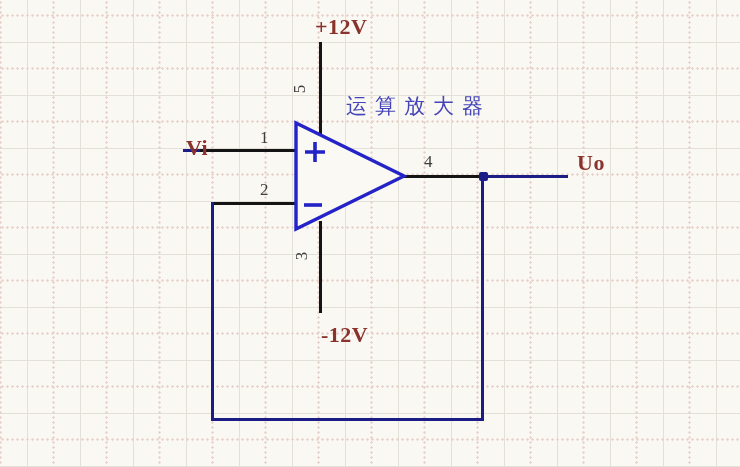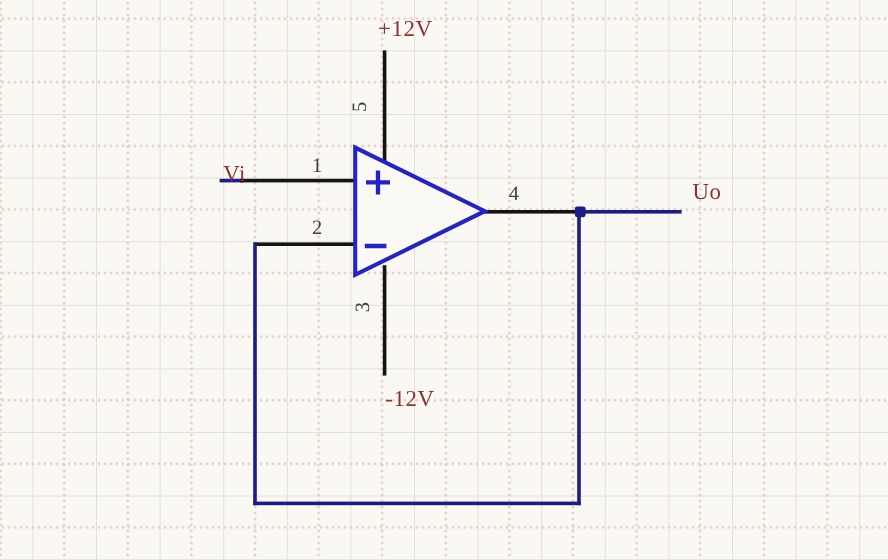--- a/index.html
+++ b/index.html
@@ -30,22 +30,22 @@
   .wire.black { background: #141414; }
   .wire.navy  { background: #1c1c87; }
   .junction {
     position: absolute;
     background: #1c1c87;
     border-radius: 2px;
   }
   .netlabel {
     position: absolute;
     color: #8a322c;
-    font-size: 19px;
-    font-weight: normal;
+    font-size: 22px;
+    font-weight: bold;
     letter-spacing: 0.5px;
     white-space: nowrap;
   }
   .pinnum {
     position: absolute;
     color: #3d3d3d;
     font-size: 17px;
     white-space: nowrap;
   }
   .pinnum.vert { transform: rotate(-90deg); transform-origin: center center; }
@@ -88,14 +88,15 @@
   <span class="netlabel" style="left:321px; top:286px;margin-top:36px;">-12V</span>
   <span class="netlabel" style="left:186px; top:135px;">Vi</span>
   <span class="netlabel" style="left:577px; top:150px;">Uo</span>
 
   <span class="pinnum" style="left:260px; top:128px;">1</span>
   <span class="pinnum" style="left:260px; top:180px;">2</span>
   <span class="pinnum" style="left:424px; top:152px;">4</span>
   <span class="pinnum vert" style="left:296px; top:79px;">5</span>
   <span class="pinnum vert" style="left:298px; top:246px;">3</span>
 
+  <span class="comp-label" style="left:346px; top:92px;">运算放大器</span>
 
 </div>
 
 </body></html>

